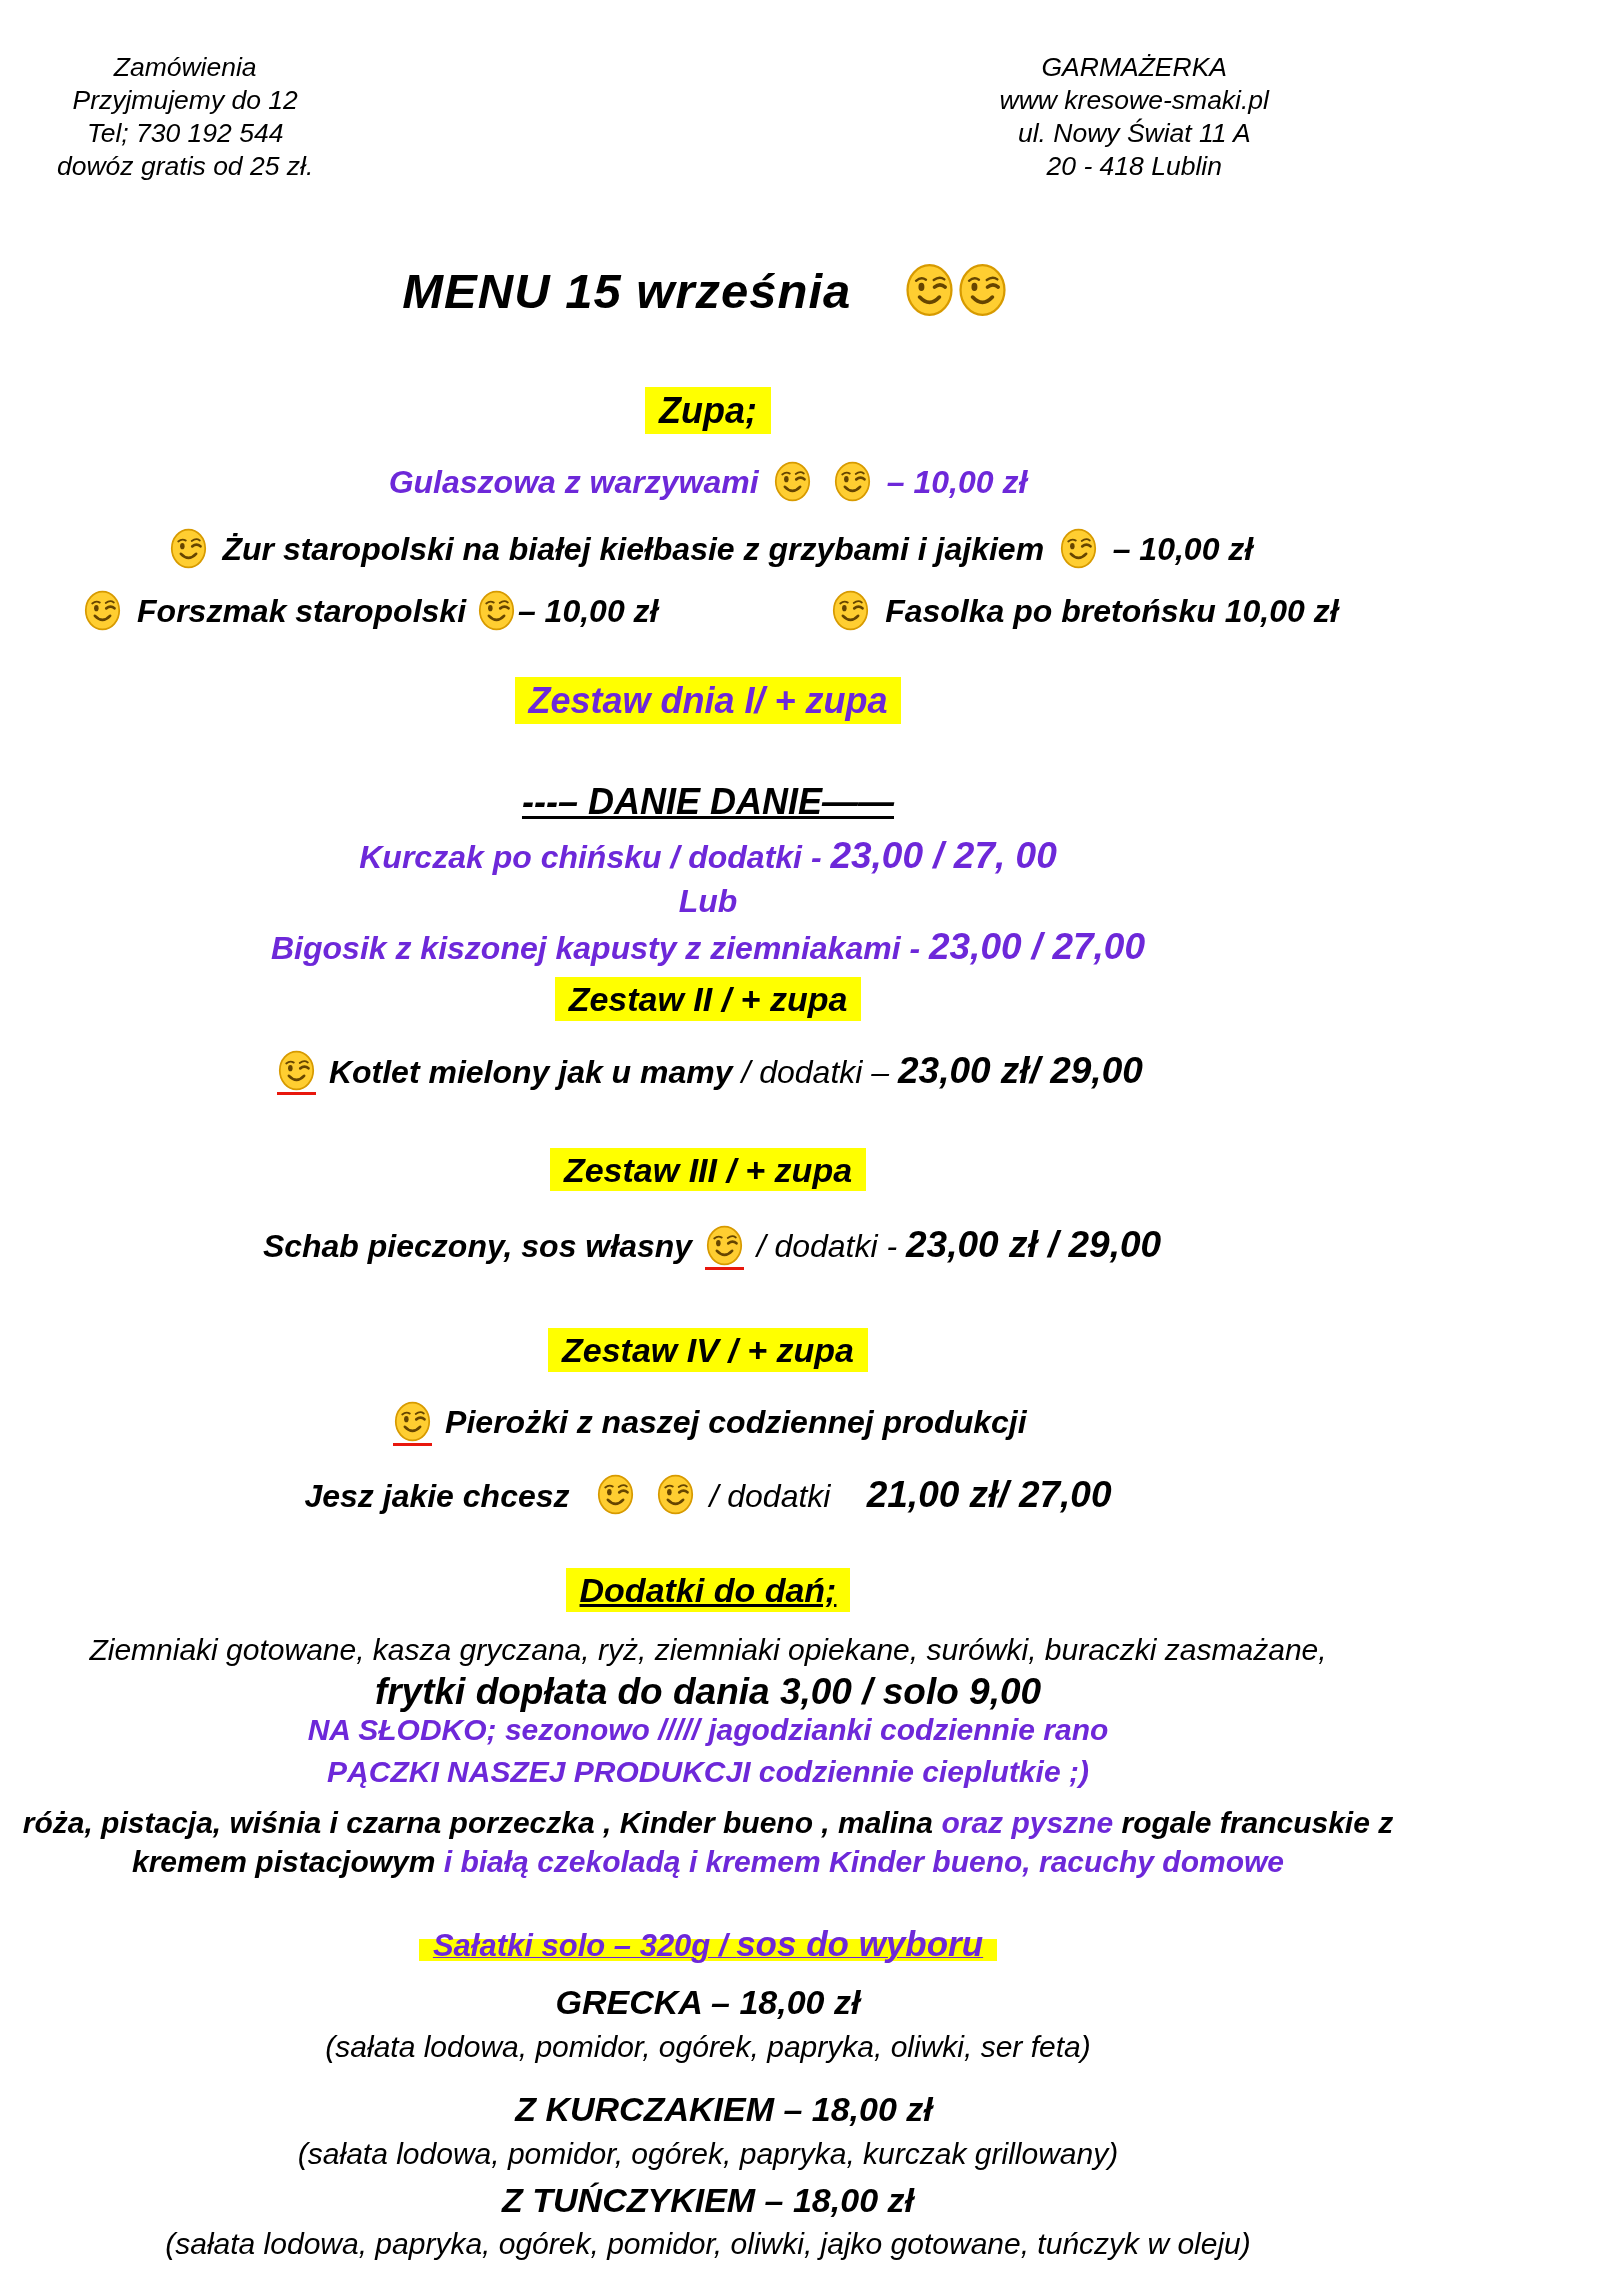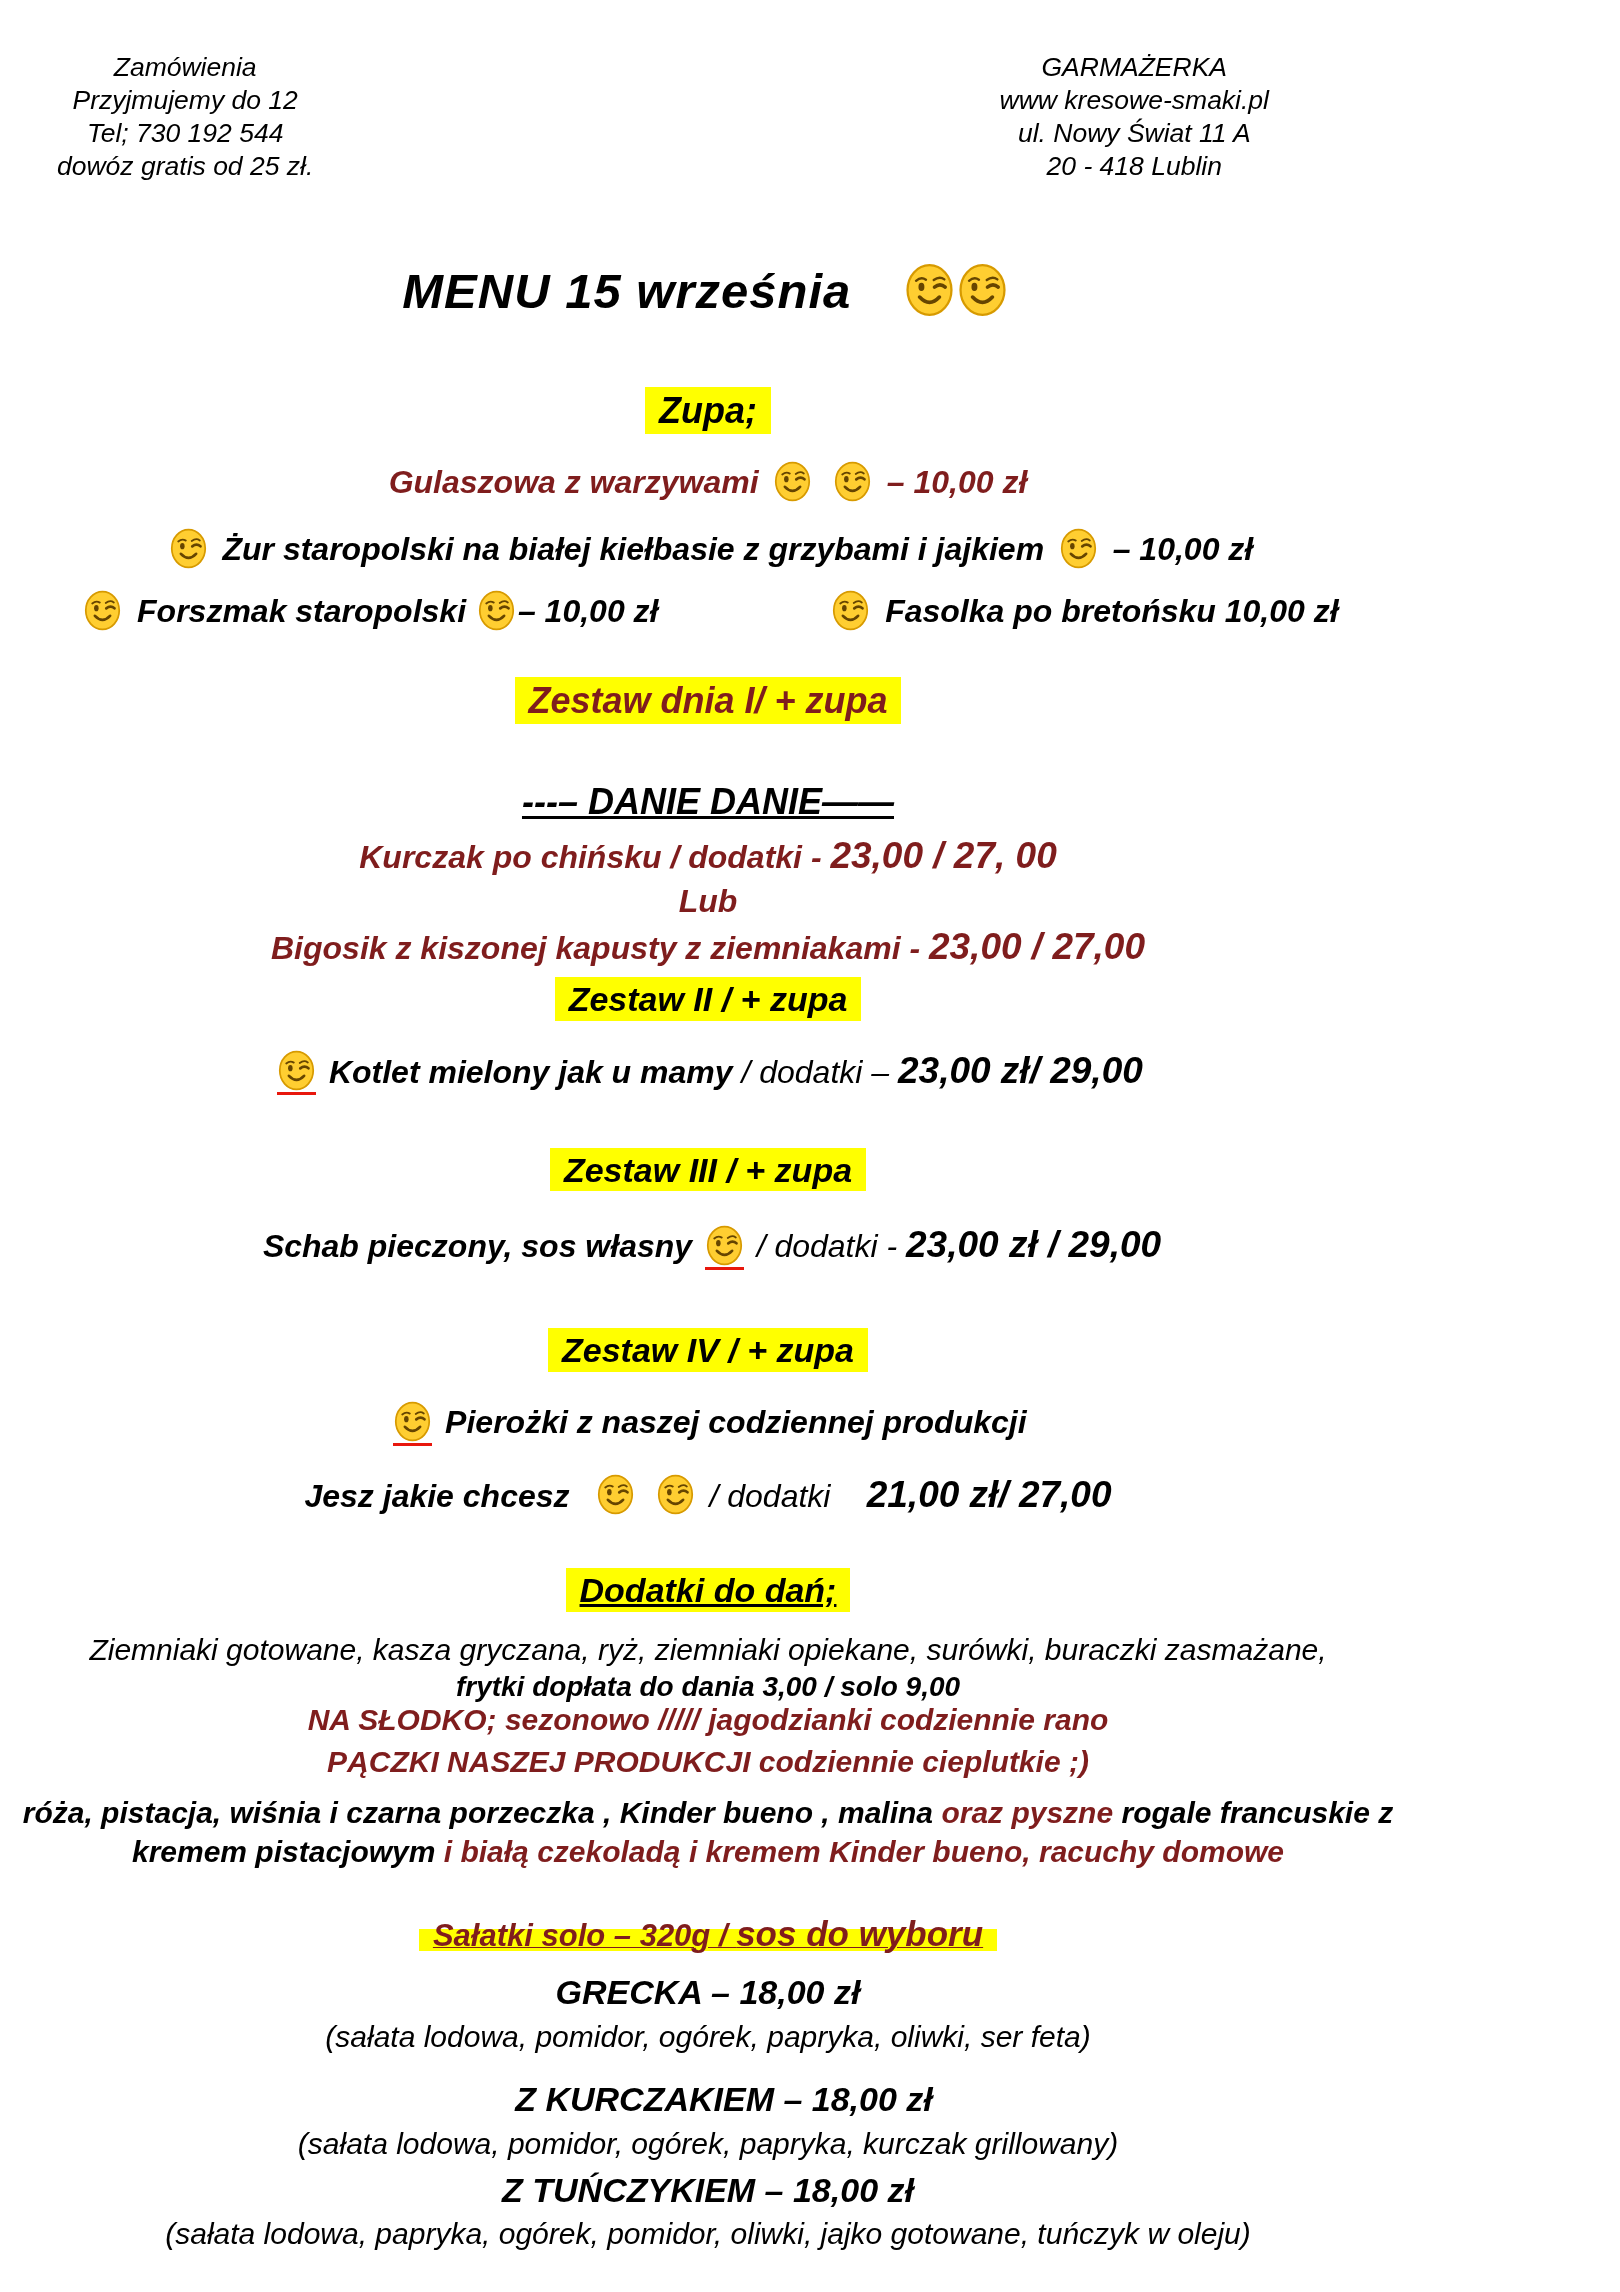--- a/index.html
+++ b/index.html
@@ -7,21 +7,21 @@
     position:relative;
     width:1416px;height:2293px;
     background:#ffffff;
     font-family:"Liberation Sans","DejaVu Sans",sans-serif;
     font-style:italic;
     color:#000;
     overflow:hidden;
   }
   .row{text-align:center;}
   .b{font-weight:bold;}
-  .red{color:#7f1d1d;}
+  .red{color:#6d28d9;}
   .u{text-decoration:underline;}
   .hl{background:#ffff00;padding:2.9px 13.7px;}
   
   .hdr{display:flex;justify-content:space-between;padding:51px 147px 0 57px;}
   .hdr .blk{font-size:26.5px;line-height:33px;text-align:center;}
   
   .title-row{margin-top:80px;font-size:49px;font-weight:bold;}
   .title-row .ttl{letter-spacing:1px;}
   
   .line{font-size:32px;font-weight:bold;}
@@ -190,21 +190,21 @@
         <use href="#wink" xlink:href="#wink"></use>
       </svg>
     <span class="mid">/ dodatki</span>
     <span class="price-lg" style="margin-left:27.4px;">21,00 zł/ 27,00</span>
   </div>
 
   <div class="row" style="margin-top:55px;">
     <span class="hl b u h2line">Dodatki do dań;</span>
   </div>
   <div class="row desc" style="margin-top:23.5px;">Ziemniaki gotowane, kasza gryczana, ryż, ziemniaki opiekane, surówki, buraczki zasmażane,</div>
-  <div class="row line" style="font-size:28px;margin-top:3.9px;">frytki  dopłata do dania 3,00 / solo 9,00</div>
+  <div class="row line" style="font-size:37px;margin-top:3.9px;">frytki  dopłata do dania 3,00 / solo 9,00</div>
 
   <div class="row b red" style="font-size:30px;">NA SŁODKO; sezonowo /////  jagodzianki codziennie rano</div>
   <div class="row b red" style="font-size:30px;margin-top:7.8px;">PĄCZKI NASZEJ PRODUKCJI  codziennie cieplutkie ;)</div>
   <div class="row sweet-par">
     <span>róża, pistacja, wiśnia i czarna porzeczka , Kinder bueno , malina </span><span class="red">oraz pyszne </span><span>rogale francuskie z kremem pistacjowym </span><span class="red">i białą czekoladą i kremem Kinder bueno, racuchy domowe</span>
   </div>
 
   <div class="row" style="margin-top:43px;">
     <span class="hl b red u"><span class="salad-head-main">Sałatki solo – 320g / </span><span class="salad-head-sub">sos do wyboru</span></span>
   </div>

